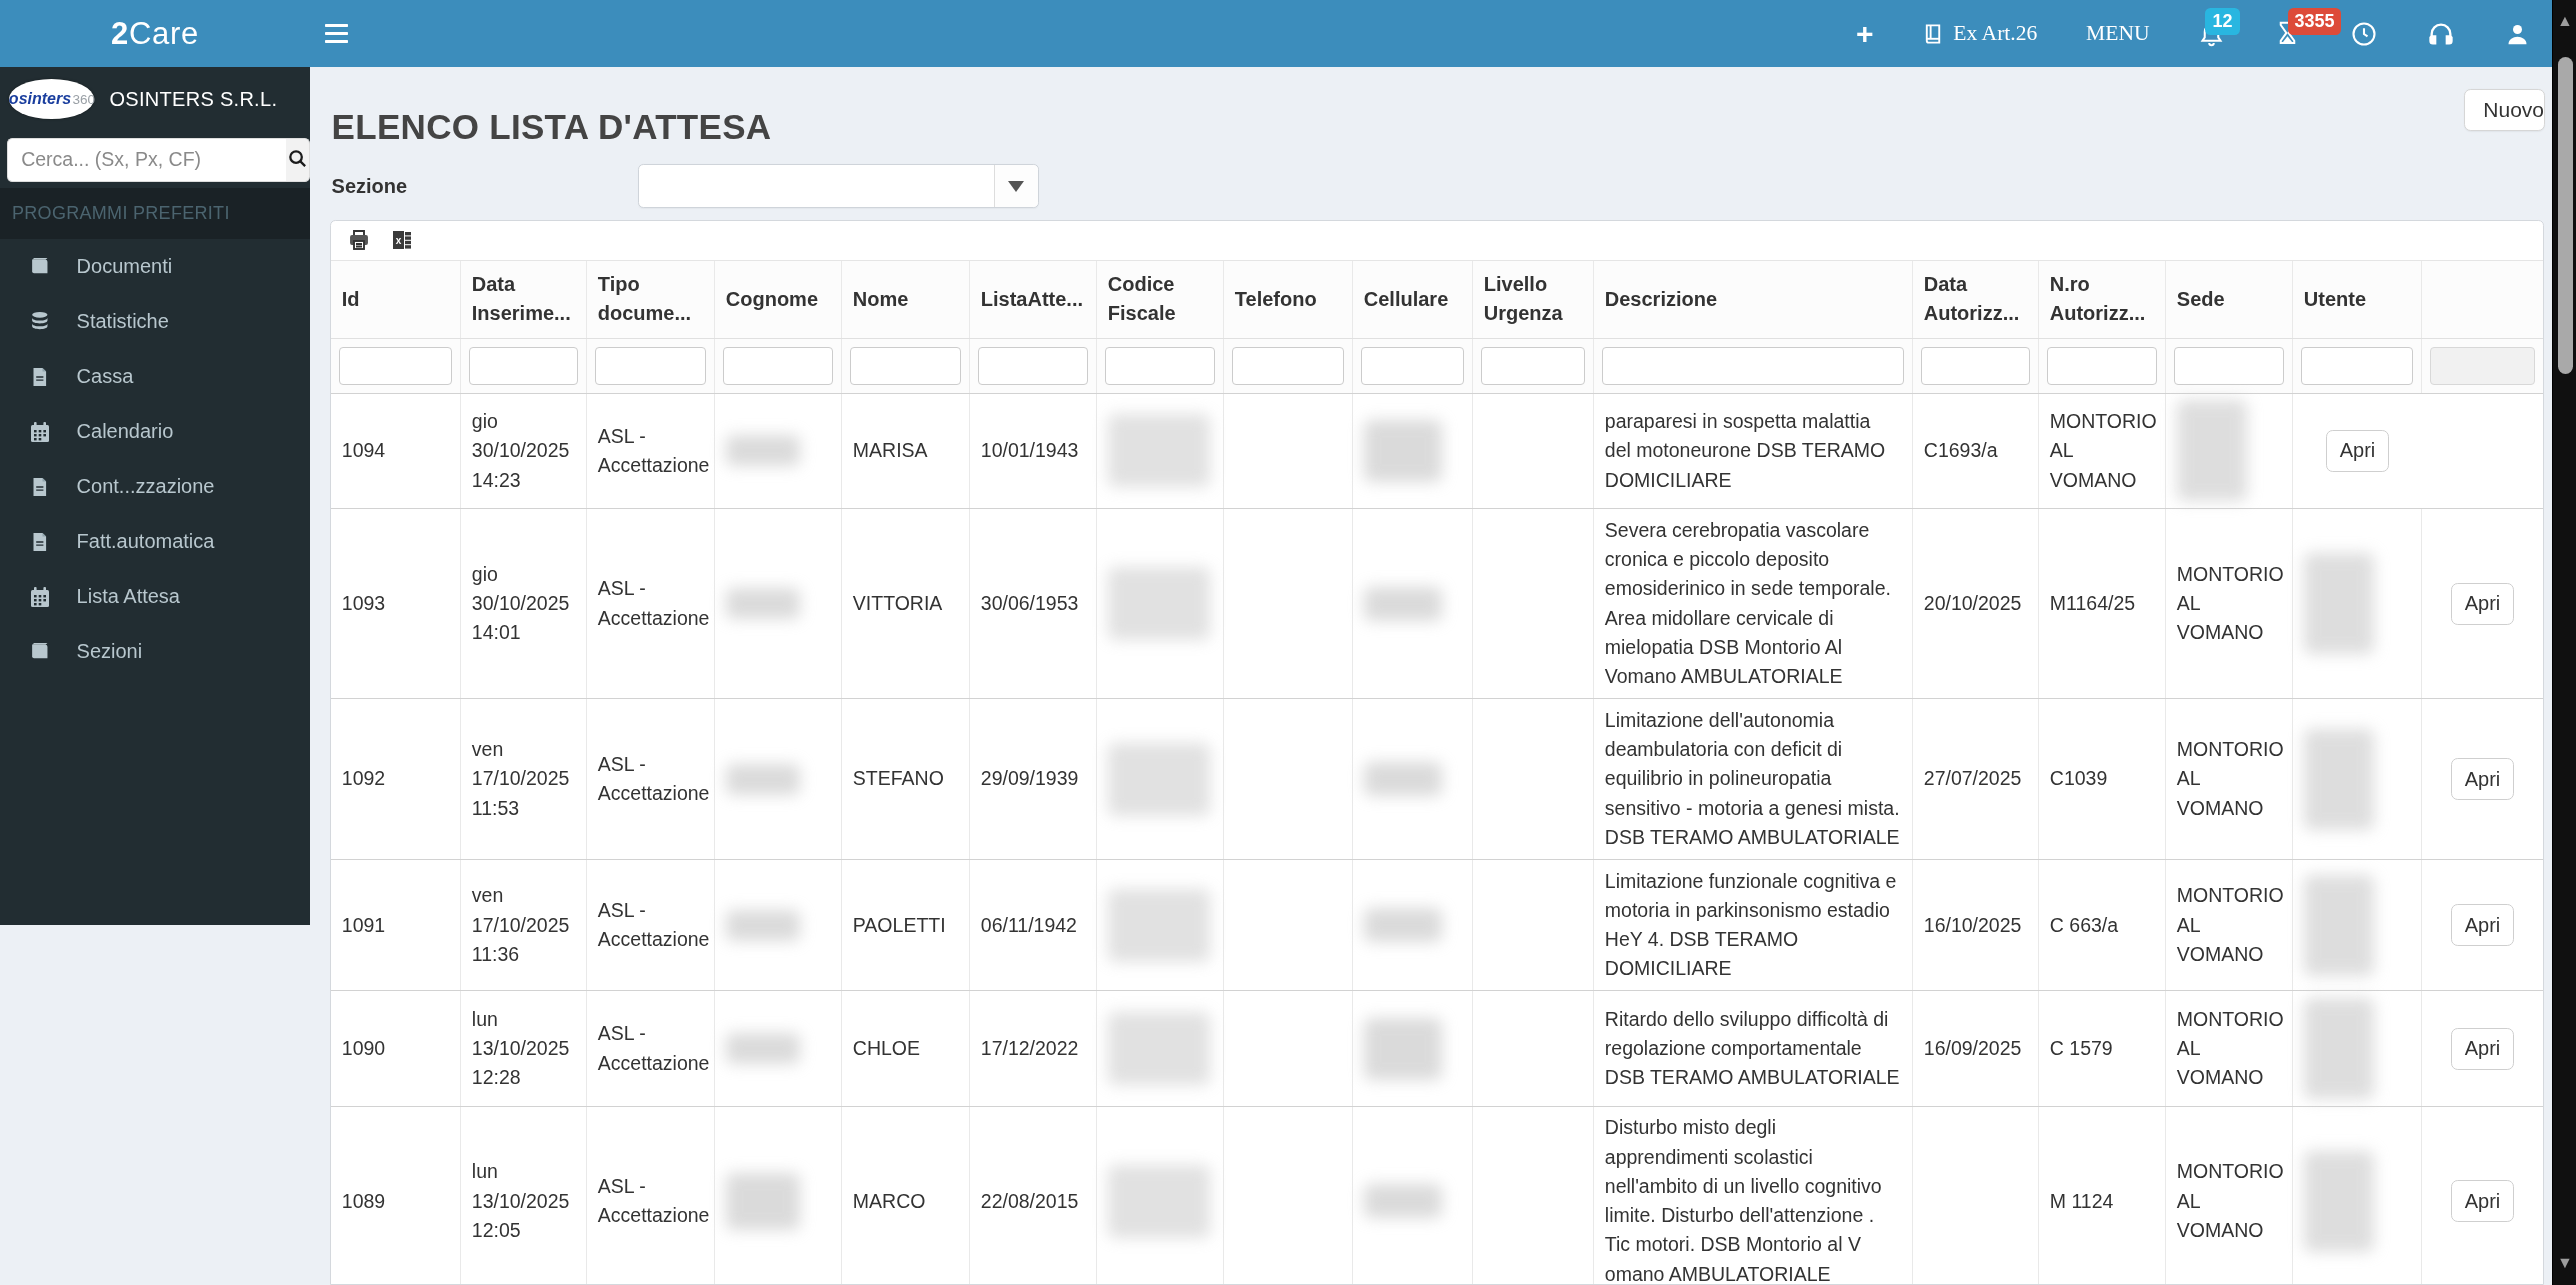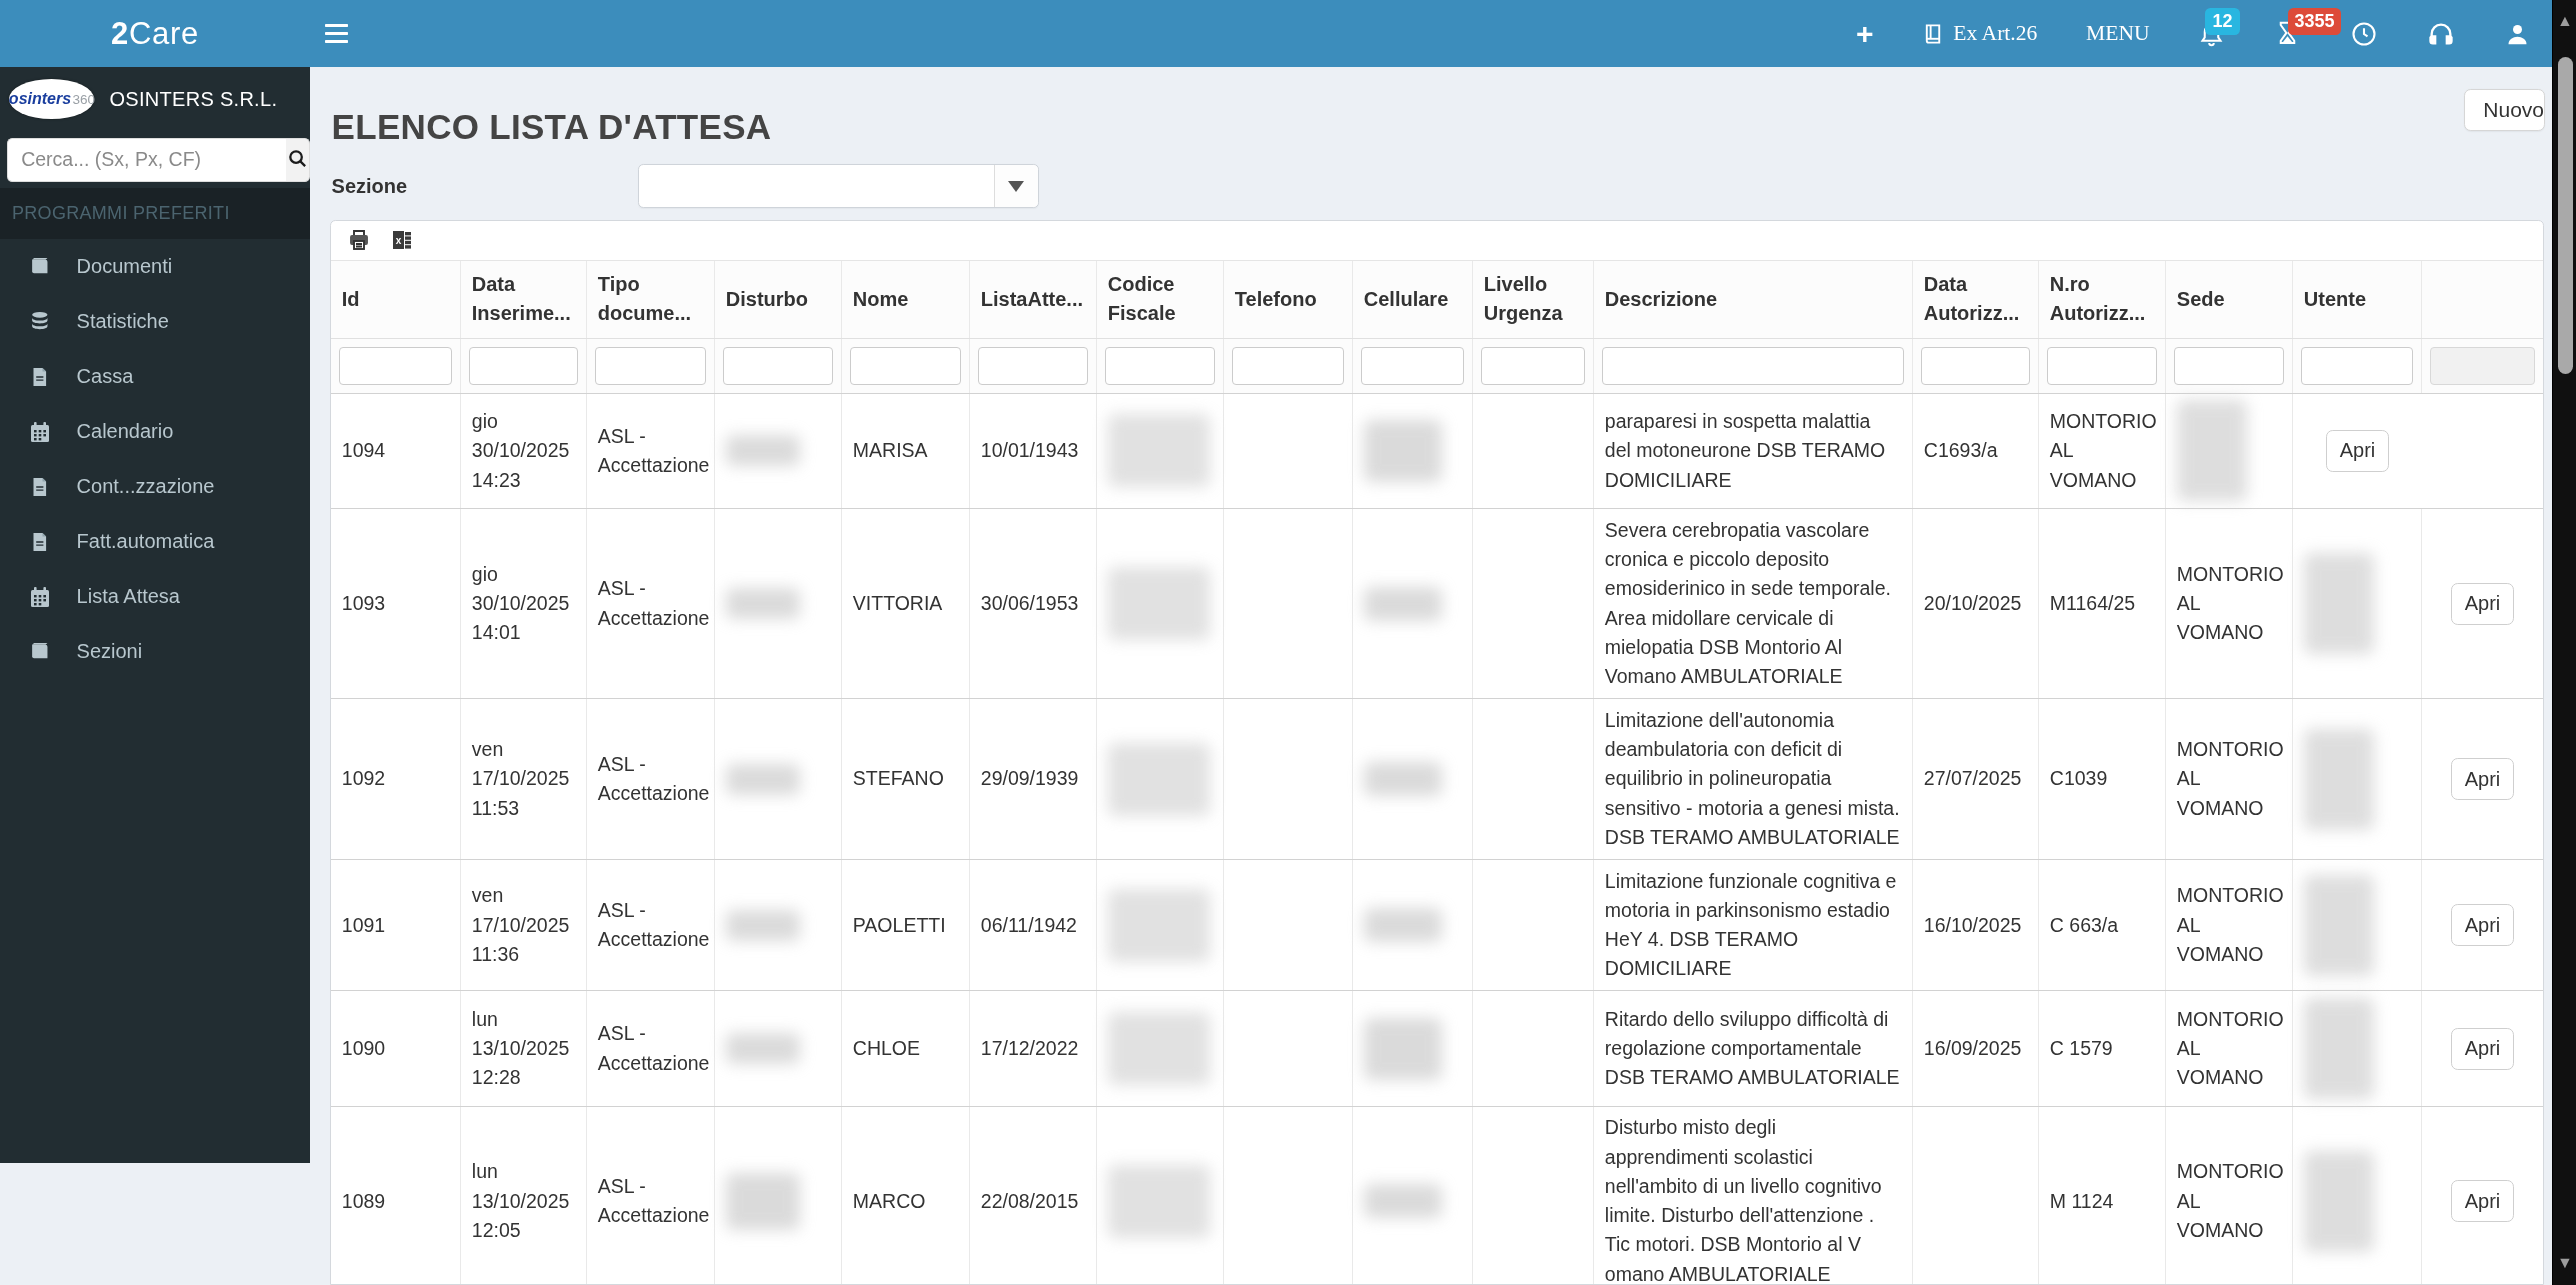--- a/index.html
+++ b/index.html
@@ -15,21 +15,21 @@
   .nav-right { position:absolute; right:40px; top:0; height:67px; display:flex; align-items:center; gap:38px; }
   .nav-item { position:relative; display:flex; align-items:center; gap:8px; color:#fff; font-size:21.6px; height:67px; padding:0 5.4px; cursor:pointer; }
   .nav-item.serif { font-family:"Liberation Serif", serif; }
   .nav-item svg { display:block; }
   .badge { position:absolute; top:8px; left:12px; min-width:35px; padding:2.7px 6.7px; border-radius:5.4px; color:#fff; font-size:18px; font-weight:bold; font-family:"Liberation Sans",sans-serif; text-align:center; line-height:1.2; }
   .badge.blue { background:#29b6e0; }
   .badge.red { background:#dd4b39; left:19px; }
   .plus-glyph { font-size:30px; font-weight:bold; line-height:1; }
 
   
-  .sidebar { position:absolute; left:0; top:67px; width:310px; height:1096px; background:#222d32; z-index:5; }
+  .sidebar { position:absolute; left:0; top:67px; width:310px; height:858px; background:#222d32; z-index:5; }
   .company { display:flex; align-items:center; gap:15px; padding:12px 9.4px 9.4px 9.4px; }
   .logo-oval { width:85px; height:40px; background:#fff; border-radius:50%; display:flex; align-items:center; justify-content:center; box-shadow:0 0 2.7px rgba(0,0,0,.4); }
   .logo-oval .os { color:#1a3e9e; font-weight:bold; font-style:italic; font-size:16px; }
   .logo-oval .deg { color:#9aa0a6; font-size:13.5px; margin-left:1.3px; }
   .company-name { color:#fff; font-size:20px; font-weight:400; letter-spacing:0.3px; }
   .search-row { display:flex; margin:9.4px 6.7px 5.4px 6.7px; height:44px; }
   .search-input { flex:1; border:0.7px solid #ddd; border-right:none; border-radius:5.4px 0 0 5.4px; font-size:19.5px; padding:0 13.5px; color:#333; outline:none; background:#fff; font-family:"Liberation Sans",sans-serif; }
   .search-input::placeholder { color:#8a8a8a; }
   .search-btn { width:49px; background:#f2f2f2; border:0.7px solid #ddd; border-left:none; border-radius:0 5.4px 5.4px 0; display:flex; align-items:center; justify-content:center; cursor:pointer; }
   .side-header { background:#1a2226; color:#4b646f; font-size:18px; padding:15px 12px; margin-top:6.7px; letter-spacing:0.3px; }
@@ -327,21 +327,21 @@
                 <rect x="15" y="17.2" width="6" height="3.4"></rect>
               </g>
             </svg>
         </span>
       </span>
     </div>
     <div class="grid-row hrow" id="header-row">
         <div class="hcell">Id</div>
         <div class="hcell">Data Inserime...</div>
         <div class="hcell">Tipo docume...</div>
-        <div class="hcell">Disturbo</div>
+        <div class="hcell">Cognome</div>
         <div class="hcell">Nome</div>
         <div class="hcell">ListaAtte...</div>
         <div class="hcell">Codice Fiscale</div>
         <div class="hcell">Telefono</div>
         <div class="hcell">Cellulare</div>
         <div class="hcell">Livello Urgenza</div>
         <div class="hcell">Descrizione</div>
         <div class="hcell">Data Autorizz...</div>
         <div class="hcell">N.ro Autorizz...</div>
         <div class="hcell">Sede</div>

